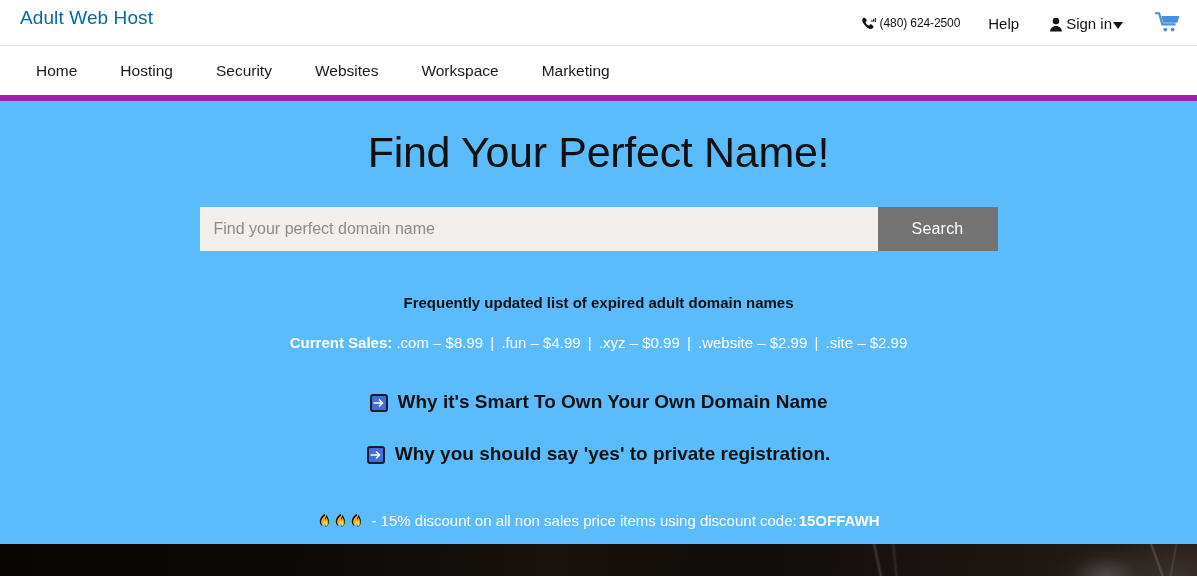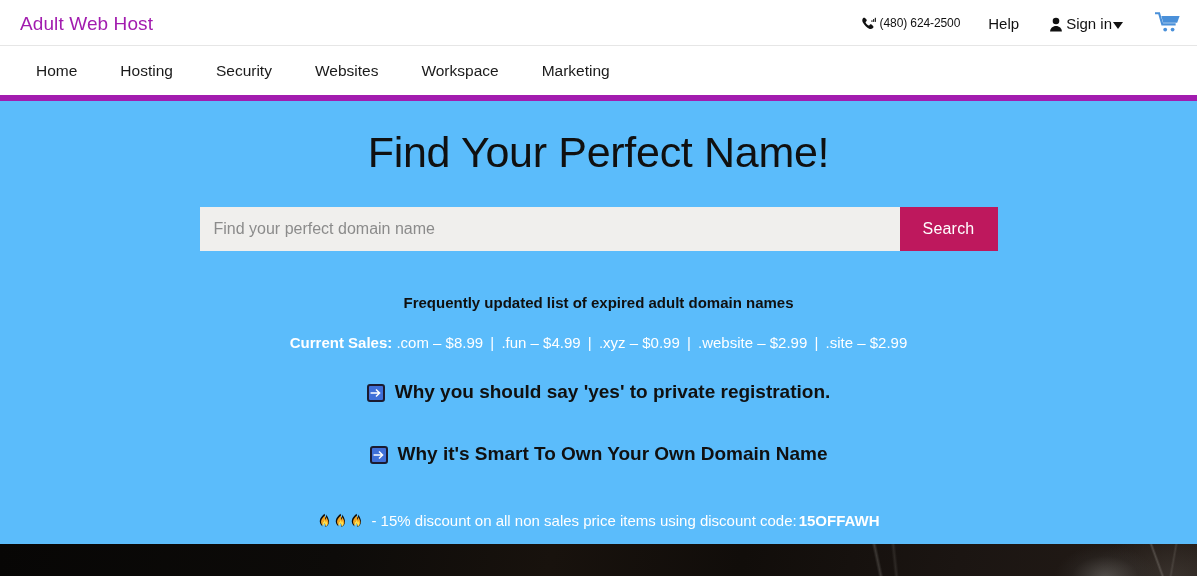--- a/index.html
+++ b/index.html
@@ -14,23 +14,23 @@
   
   .topbar {
     position: relative;
     height: 46px;
     background: #ffffff;
     border-bottom: 1px solid #e6e6e6;
   }
   .logo {
     position: absolute;
     left: 20px;
-    top: 13px;
+    top: 7px;
     font-size: 19px;
-    color: #a21caf;
+    color: #0369a1;
     letter-spacing: .1px;
     white-space: nowrap;
     text-align: right;
   }
   .topbar-right {
     position: absolute;
     right: 16px;
     top: 0;
     height: 46px;
     display: flex;
@@ -137,23 +137,23 @@
     background: #f0efed;
     border: none;
     outline: none;
     padding: 0 14px;
     font-size: 16px;
     color: #4a4a4a;
     font-family: "Liberation Sans", sans-serif;
   }
   .search-input::placeholder { color: #8b8b8b; }
   .search-btn {
-    width: 98px;
+    width: 120px;
     height: 44px;
-    background: #be185d;
+    background: #737373;
     border: none;
     color: #ffffff;
     font-size: 16px;
     font-family: "Liberation Sans", sans-serif;
     cursor: pointer;
     letter-spacing: .2px;
   }
 
   .subhead {
     text-align: center;
@@ -313,36 +313,36 @@
     <span class="sales-sep">|</span>
     <span>.fun – $4.99</span>
     <span class="sales-sep">|</span>
     <span>.xyz – $0.99</span>
     <span class="sales-sep">|</span>
     <span>.website – $2.99</span>
     <span class="sales-sep">|</span>
     <span>.site – $2.99</span>
   </div>
 
+  <div class="promo-link promo-1">
+    <span class="arrow-box">
+      <svg viewBox="0 0 14 14" width="12" height="12" aria-hidden="true">
+        <path d="M1.5 7h9.2M7.6 3.6 11.2 7l-3.6 3.4" fill="none" stroke="#ffffff" stroke-width="1.7" stroke-linecap="square"></path>
+      </svg>
+    </span>
+    <span>Why it's Smart To Own Your Own Domain Name</span>
+  </div>
+
   <div class="promo-link promo-2">
     <span class="arrow-box">
       <svg viewBox="0 0 14 14" width="12" height="12" aria-hidden="true">
         <path d="M1.5 7h9.2M7.6 3.6 11.2 7l-3.6 3.4" fill="none" stroke="#ffffff" stroke-width="1.7" stroke-linecap="square"></path>
       </svg>
     </span>
     <span>Why you should say 'yes' to private registration.</span>
-  </div>
-
-  <div class="promo-link promo-1">
-    <span class="arrow-box">
-      <svg viewBox="0 0 14 14" width="12" height="12" aria-hidden="true">
-        <path d="M1.5 7h9.2M7.6 3.6 11.2 7l-3.6 3.4" fill="none" stroke="#ffffff" stroke-width="1.7" stroke-linecap="square"></path>
-      </svg>
-    </span>
-    <span>Why it's Smart To Own Your Own Domain Name</span>
   </div>
 
   <div class="discount-line">
     <span class="fires">
       <svg viewBox="0 0 16 18" width="15" height="17" aria-hidden="true">
         <path d="M8 .8C5.4 3 3.9 5 3.3 6.7c-1 2.8.2 6.1 2.7 7.6-1.4-2.6-.5-4.6.6-5.9.4 1.9 1.6 2.5 2.2 3.6.5.9.3 2-.4 2.8 2.8-.8 4.7-3.3 4.4-6.2-.2-2.8-2.2-5.4-2.9-7 .1 2.3-.9 3.4-1.6 3.7.3-1.9.3-3.6-.3-4.5z" fill="#0f0d0c"></path>
         <path d="M8.2 2.8C6.2 4.7 5 6.3 4.6 7.6c-.8 2.2.1 4.7 1.9 5.9-.8-2.1-.1-3.8.8-4.9.4 1.6 1.4 2.2 1.9 3.2.4.8.2 1.8-.3 2.5 2.1-.8 3.4-2.7 3.2-4.9-.2-2.1-1.7-4-2.2-5.3 0 1.8-.7 2.6-1.3 2.9.3-1.6.2-3-.4-4.2z" fill="#f5a623"></path>
         <path d="M8.4 7.3c-1.1 1.1-1.8 2-2 2.8-.4 1.4.2 3 1.3 3.7-.5-1.3-.1-2.3.4-3 .3 1 .9 1.4 1.2 2 .2.5.1 1.1-.2 1.5 1.2-.5 1.9-1.6 1.8-2.9-.1-1.3-.9-2.4-1.3-3.2 0 1.1-.4 1.6-.8 1.7.2-.9.1-1.8-.4-2.6z" fill="#ffe14d"></path>
       </svg>
       <svg viewBox="0 0 16 18" width="15" height="17" aria-hidden="true">

